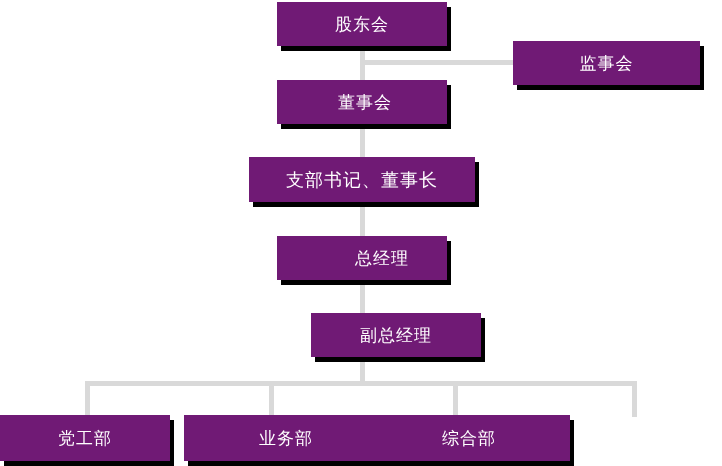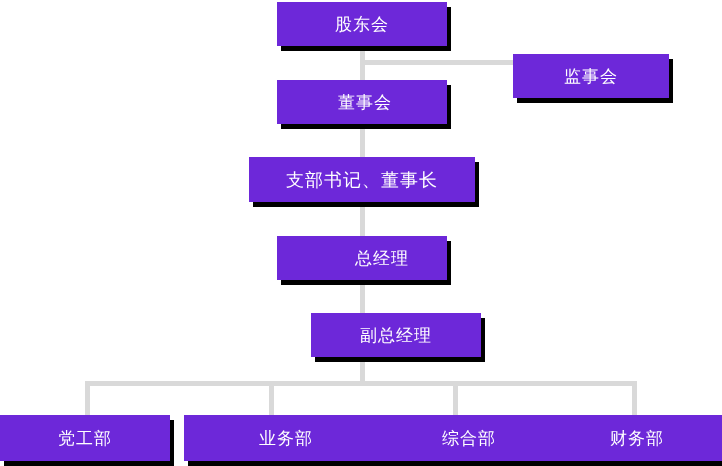--- a/index.html
+++ b/index.html
@@ -12,21 +12,21 @@
   }
   #org-chart {
     position: relative;
     width: 722px;
     height: 466px;
     background: #ffffff;
     overflow: hidden;
   }
   .node {
     position: absolute;
-    background: #6d28d9;
+    background: #701a75;
     color: #ffffff;
     display: flex;
     align-items: center;
     justify-content: center;
     font-size: 17px;
     letter-spacing: 1px;
     box-shadow: 4px 5px 0 0 #000000;
     z-index: 3;
     box-sizing: border-box;
     white-space: nowrap;
@@ -64,21 +64,21 @@
 
   <div class="connector v" style="left:85px; top:381px; height:36px;"></div>
   <div class="connector v" style="left:269px; top:381px; height:36px;"></div>
   <div class="connector v" style="left:453px; top:381px; height:36px;"></div>
   <div class="connector v" style="left:632px; top:381px; height:36px;"></div>
 
   <div class="node" style="left:277px; top:2px; width:170px; height:44px;">
     <span>股东会</span>
   </div>
 
-  <div class="node" style="left:513px; top:54px; width:156px; height:44px;justify-content:center;">
+  <div class="node" style="left:513px; top:41px; width:187px; height:44px;justify-content:center;">
     <span>监事会</span>
   </div>
 
   <div class="node" style="left:277px; top:80px; width:170px; height:44px;padding-left:6px;">
     <span>董事会</span>
   </div>
 
   <div class="node wide" style="left:249px; top:157px; width:226px; height:45px;">
     <span>支部书记、董事长</span>
   </div>
@@ -96,17 +96,14 @@
   </div>
 
   <div class="node" style="left:184px; top:415px; width:204px; height:46px;">
     <span>业务部</span>
   </div>
 
   <div class="node" style="left:368px; top:415px; width:202px; height:46px;">
     <span>综合部</span>
   </div>
 
-  <div class="node" style="left:552px; top:415px; width:170px; height:46px;">
-    <span>财务部</span>
-  </div>
 
 </div>
 
 </body></html>

